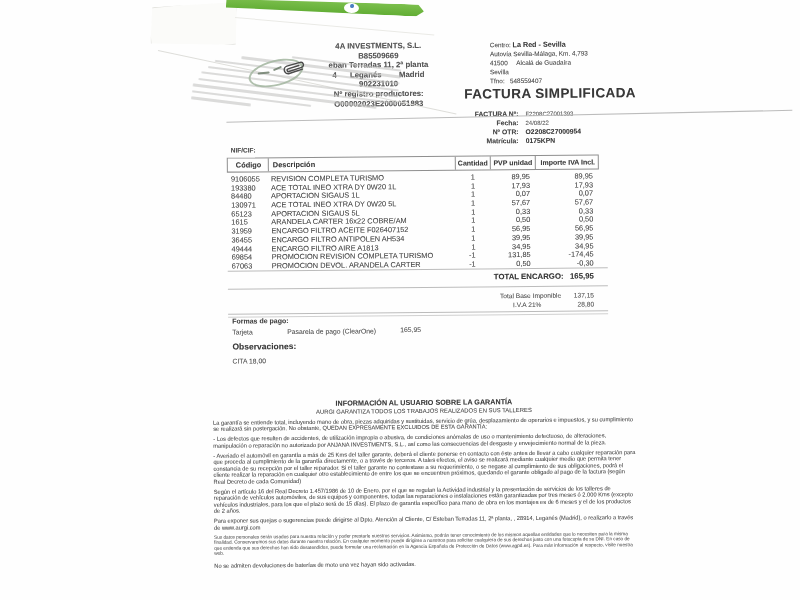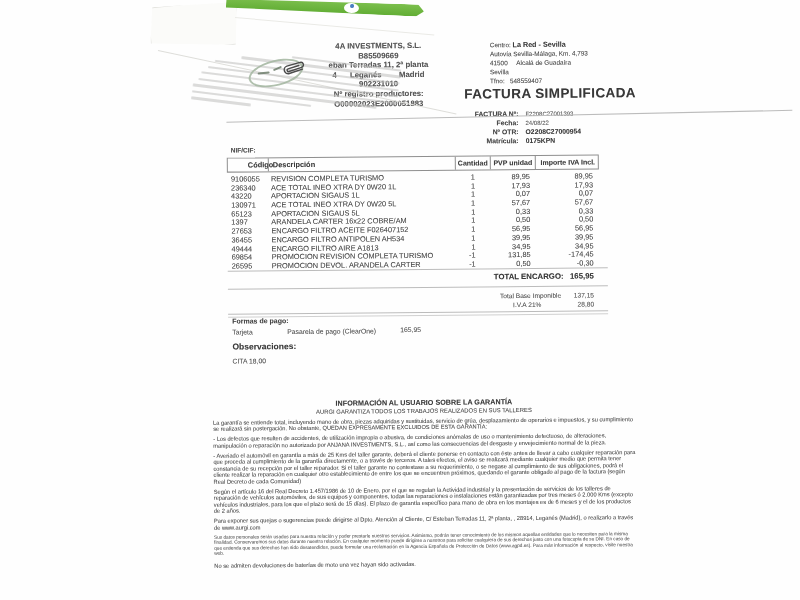--- a/index.html
+++ b/index.html
@@ -24,21 +24,21 @@
   .meta-row .val.bv{font-weight:bold;font-size:6.8px;color:#3d3d3d;padding-top:0;}
 
   .niflabel{left:232px;top:146px;font-size:6.5px;font-weight:bold;color:#4c4c4c;}
 
   
   .tbl{position:absolute;left:228px;top:157px;width:372px;font-size:7.4px;color:#484848;}
   .thead{display:grid;grid-template-columns:40px 187px 35px 45px 65px;border:1px solid #8f8f8f;
          height:13px;align-items:center;font-weight:bold;color:#3c3c3c;}
   .thead span{display:block;height:13px;line-height:13px;}
   .thead span + span{border-left:1px solid #8f8f8f;}
-  .h-cod{padding-left:20px;}
+  .h-cod{padding-left:8px;}
   .h-desc{padding-left:4px;}
   .h-qty,.h-pvp,.h-imp{text-align:center;font-size:7px;}
   .trow{display:grid;grid-template-columns:40px 187px 35px 45px 65px;height:8.7px;align-items:center;}
   .c-cod{padding-left:4px;}
   .c-desc{padding-left:4px;}
   .c-qty{text-align:right;padding-right:14px;}
   .c-pvp{text-align:right;padding-right:4px;}
   .c-imp{text-align:right;padding-right:6px;}
 
   .total-label{left:494px;top:274px;font-size:7.8px;font-weight:bold;color:#353535;}
@@ -143,56 +143,56 @@
       </div>
       <div style="height:2px"></div>
       <div class="trow">
         <span class="c-cod">9106055</span>
         <span class="c-desc">REVISION COMPLETA TURISMO</span>
         <span class="c-qty">1</span>
         <span class="c-pvp">89,95</span>
         <span class="c-imp">89,95</span>
       </div>
       <div class="trow">
-        <span class="c-cod">236340</span>
+        <span class="c-cod">193380</span>
         <span class="c-desc">ACE TOTAL INEO XTRA DY 0W20 1L</span>
         <span class="c-qty">1</span>
         <span class="c-pvp">17,93</span>
         <span class="c-imp">17,93</span>
       </div>
       <div class="trow">
-        <span class="c-cod">43220</span>
+        <span class="c-cod">84480</span>
         <span class="c-desc">APORTACION SIGAUS 1L</span>
         <span class="c-qty">1</span>
         <span class="c-pvp">0,07</span>
         <span class="c-imp">0,07</span>
       </div>
       <div class="trow">
         <span class="c-cod">130971</span>
         <span class="c-desc">ACE TOTAL INEO XTRA DY 0W20 5L</span>
         <span class="c-qty">1</span>
         <span class="c-pvp">57,67</span>
         <span class="c-imp">57,67</span>
       </div>
       <div class="trow">
         <span class="c-cod">65123</span>
         <span class="c-desc">APORTACION SIGAUS 5L</span>
         <span class="c-qty">1</span>
         <span class="c-pvp">0,33</span>
         <span class="c-imp">0,33</span>
       </div>
       <div class="trow">
-        <span class="c-cod">1397</span>
+        <span class="c-cod">1615</span>
         <span class="c-desc">ARANDELA CARTER 16x22 COBRE/AM</span>
         <span class="c-qty">1</span>
         <span class="c-pvp">0,50</span>
         <span class="c-imp">0,50</span>
       </div>
       <div class="trow">
-        <span class="c-cod">27653</span>
+        <span class="c-cod">31959</span>
         <span class="c-desc">ENCARGO FILTRO ACEITE F026407152</span>
         <span class="c-qty">1</span>
         <span class="c-pvp">56,95</span>
         <span class="c-imp">56,95</span>
       </div>
       <div class="trow">
         <span class="c-cod">36455</span>
         <span class="c-desc">ENCARGO FILTRO ANTIPOLEN AH534</span>
         <span class="c-qty">1</span>
         <span class="c-pvp">39,95</span>
@@ -206,21 +206,21 @@
         <span class="c-imp">34,95</span>
       </div>
       <div class="trow">
         <span class="c-cod">69854</span>
         <span class="c-desc">PROMOCION REVISION COMPLETA TURISMO</span>
         <span class="c-qty">-1</span>
         <span class="c-pvp">131,85</span>
         <span class="c-imp">-174,45</span>
       </div>
       <div class="trow">
-        <span class="c-cod">26595</span>
+        <span class="c-cod">67063</span>
         <span class="c-desc">PROMOCION DEVOL. ARANDELA CARTER</span>
         <span class="c-qty">-1</span>
         <span class="c-pvp">0,50</span>
         <span class="c-imp">-0,30</span>
       </div>
     </div>
 
     <div class="rule" style="left:228px;top:270px;width:380px;"></div>
     <div class="abs total-label">TOTAL ENCARGO:</div>
     <div class="abs total-val">165,95</div>

